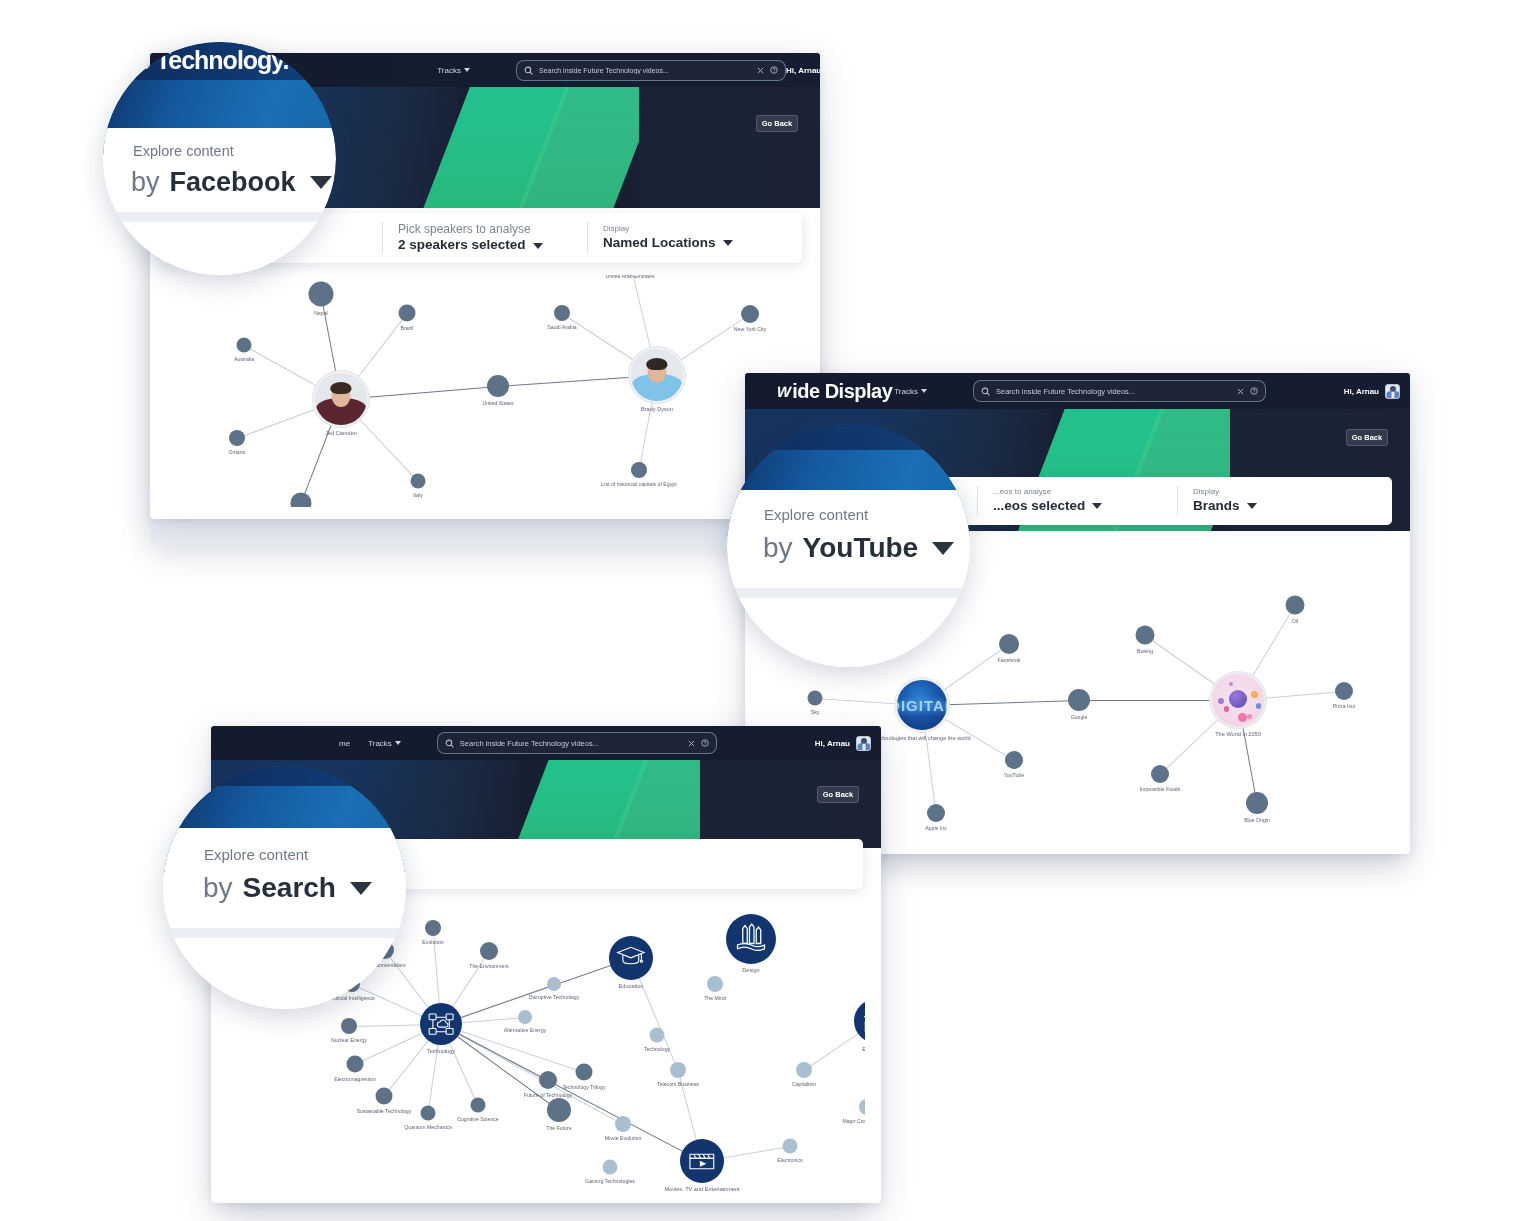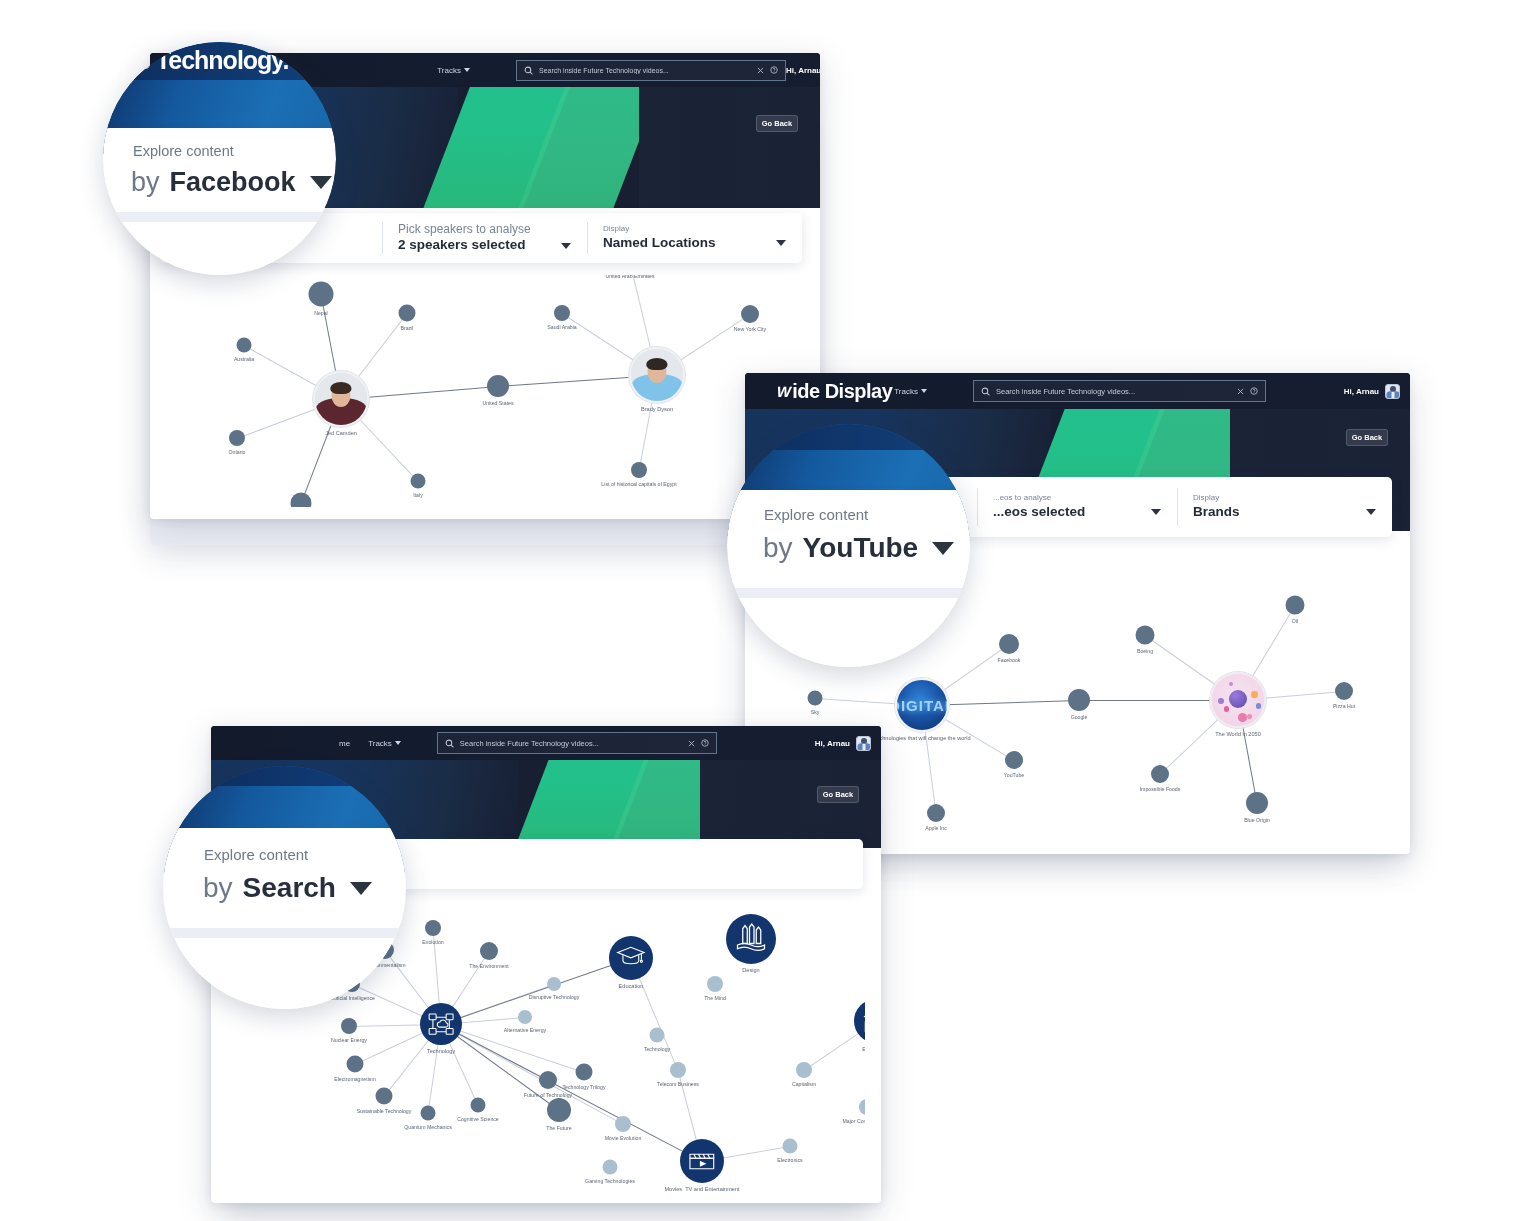--- a/index.html
+++ b/index.html
@@ -68,21 +68,21 @@
   }
   .tracks-link {
     color:#cfd6e4; white-space:nowrap; display:flex; align-items:center; gap:3px;
   }
   .caret-d { width:0;height:0; border-left:3px solid transparent;border-right:3px solid transparent; border-top:4px solid currentColor; display:inline-block; }
 
   .searchbox {
     flex: 0 0 auto;
     display:flex; align-items:center; gap:6px;
     border:1px solid rgba(150,185,215,.55);
-    border-radius:0;
+    border-radius:8px;
     background: rgba(255,255,255,0.04);
     padding: 0 7px;
   }
   .searchbox .sb-placeholder { color:#c3ccd9; flex:1; white-space:nowrap; overflow:hidden; }
   .sb-ico { color:#cbd4e0; opacity:.9; }
 
   .hiuser { margin-left:auto; display:flex; align-items:center; gap:6px; color:#fff; font-weight:700; white-space:nowrap;}
   .avatar {
     background:#dfe7f2; border-radius:3px; position:relative; overflow:hidden;
     border:1px solid #b9c6d8;
@@ -107,21 +107,21 @@
     background:#fff;
     border-radius:5px;
     box-shadow:0 3px 12px rgba(40,55,90,0.13);
     display:flex; align-items:center;
   }
   .fgroup { padding: 0 16px; display:flex; flex-direction:column; justify-content:center; height:100%; position:relative;}
   .fgroup + .fgroup::before {
     content:""; position:absolute; left:0; top:18%; height:64%; width:1px; background:#dfe3ec;
   }
   .flabel { color:#7b8494; line-height:1.3; }
-  .fvalue { color:#242b38; font-weight:700; display:flex; align-items:center; gap:7px; line-height:1.25; white-space:nowrap;justify-content:space-between;}
+  .fvalue { color:#242b38; font-weight:700; display:flex; align-items:center; gap:7px; line-height:1.25; white-space:nowrap;}
   .tri { width:0;height:0;border-left:5px solid transparent;border-right:5px solid transparent;border-top:6px solid #2b3342; }
 
   
   .graph { position:absolute; background:#fff; overflow:hidden; }
   .gnode {
     position:absolute; border-radius:50%;
     background:#5d7287;
     transform: translate(-50%,-50%);
   }
   .gnode.lite { background:#a9bfcf; }
@@ -360,21 +360,21 @@
             <i class="av-tie" style="width:3px;height:6px;"></i>
           </span>
         </span>
       </div>
 
       <div class="goback" style="right:22px; top:56px; width:42px; height:17px; font-size:7.5px;">
         <span>Go Back</span>
       </div>
     </div>
 
-    <div class="filterbar" style="left:10px; right:18px; top:104px; height:60px;">
+    <div class="filterbar" style="left:10px; right:18px; top:104px; height:48px;">
       <div class="fgroup" style="width:222px;"></div>
       <div class="fgroup" style="width:200px;">
         <span class="flabel" style="font-size:8px;">...eos to analyse</span>
         <span class="fvalue" style="font-size:13.5px;">
           <span>...eos selected</span>
           <i class="tri"></i>
         </span>
       </div>
       <div class="fgroup" style="flex:1;">
         <span class="flabel" style="font-size:8px;">Display</span>

